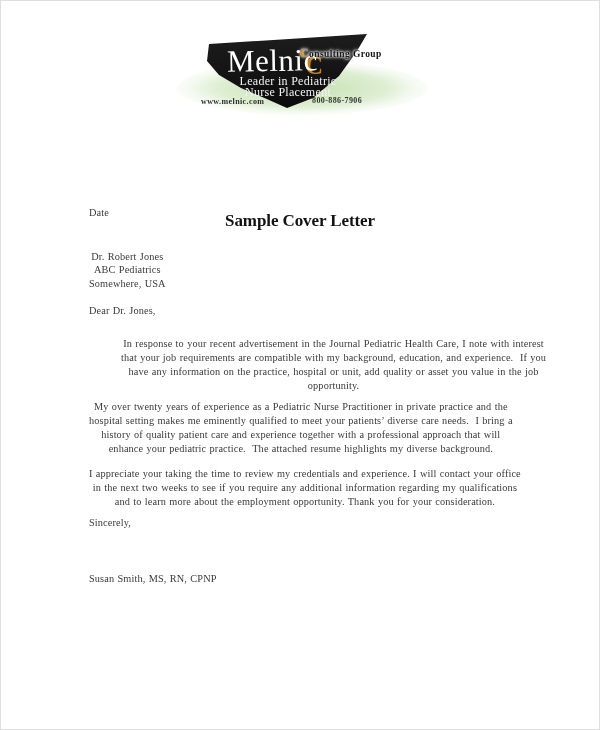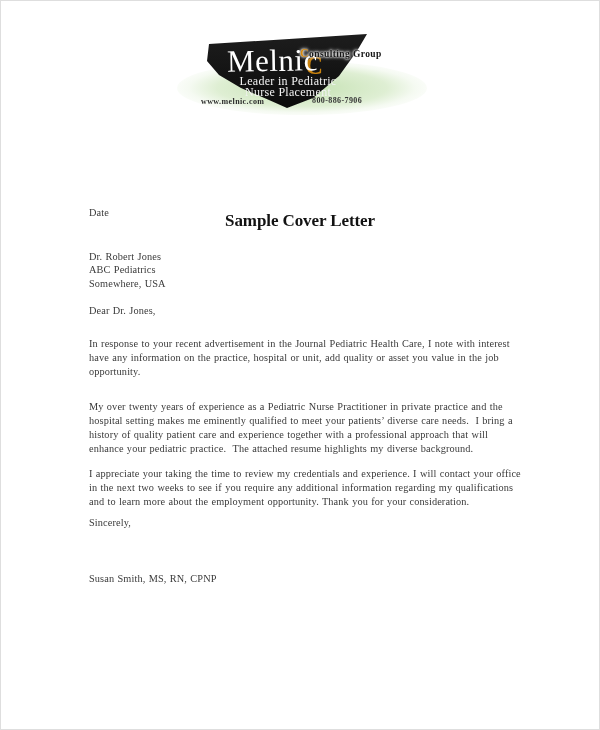--- a/index.html
+++ b/index.html
@@ -50,26 +50,26 @@
     font-size:8px; font-weight:600; color:#333333; letter-spacing:0.4px;
   }
 
   
   .title {
     position:absolute; left:0; top:174px; width:100%; text-align:center;
     font-size:17px; font-weight:bold; color:#121212; letter-spacing:-0.1px;margin-top:36px;
   }
   .block { position:absolute; left:88px; font-size:10.3px; color:#3a3a3a;
     letter-spacing:0.12px; word-spacing:0.6px; }
-  .line { white-space:pre; }
+  .line { white-space:pre;text-align:center; }
   .date-line      { top:206px; }
   .recipient      { top:249px; line-height:13.4px; }
   .salutation     { top:304px; }
   .para           { line-height:13.9px; }
-  .para-1         { top:336px; }
+  .para-1         { top:336px;margin-left:32px; }
   .para-2         { top:399px; }
   .para-3         { top:466px; }
   .closing-line   { top:516px; }
   .signature-line { top:572px; }
 </style>
 </head>
 <body>
 
 <div class="page">
 
@@ -94,20 +94,21 @@
   <div class="block recipient">
     <div class="line">Dr. Robert Jones</div>
     <div class="line">ABC Pediatrics</div>
     <div class="line">Somewhere, USA</div>
   </div>
 
   <div class="block salutation line">Dear Dr. Jones,</div>
 
   <div class="block para para-1">
     <div class="line">In response to your recent advertisement in the Journal Pediatric Health Care, I note with interest</div>
+    <div class="line">that your job requirements are compatible with my background, education, and experience.  If you</div>
     <div class="line">have any information on the practice, hospital or unit, add quality or asset you value in the job</div>
     <div class="line">opportunity.</div>
   </div>
 
   <div class="block para para-2">
     <div class="line">My over twenty years of experience as a Pediatric Nurse Practitioner in private practice and the</div>
     <div class="line">hospital setting makes me eminently qualified to meet your patients’ diverse care needs.  I bring a</div>
     <div class="line">history of quality patient care and experience together with a professional approach that will</div>
     <div class="line">enhance your pediatric practice.  The attached resume highlights my diverse background.</div>
   </div>

